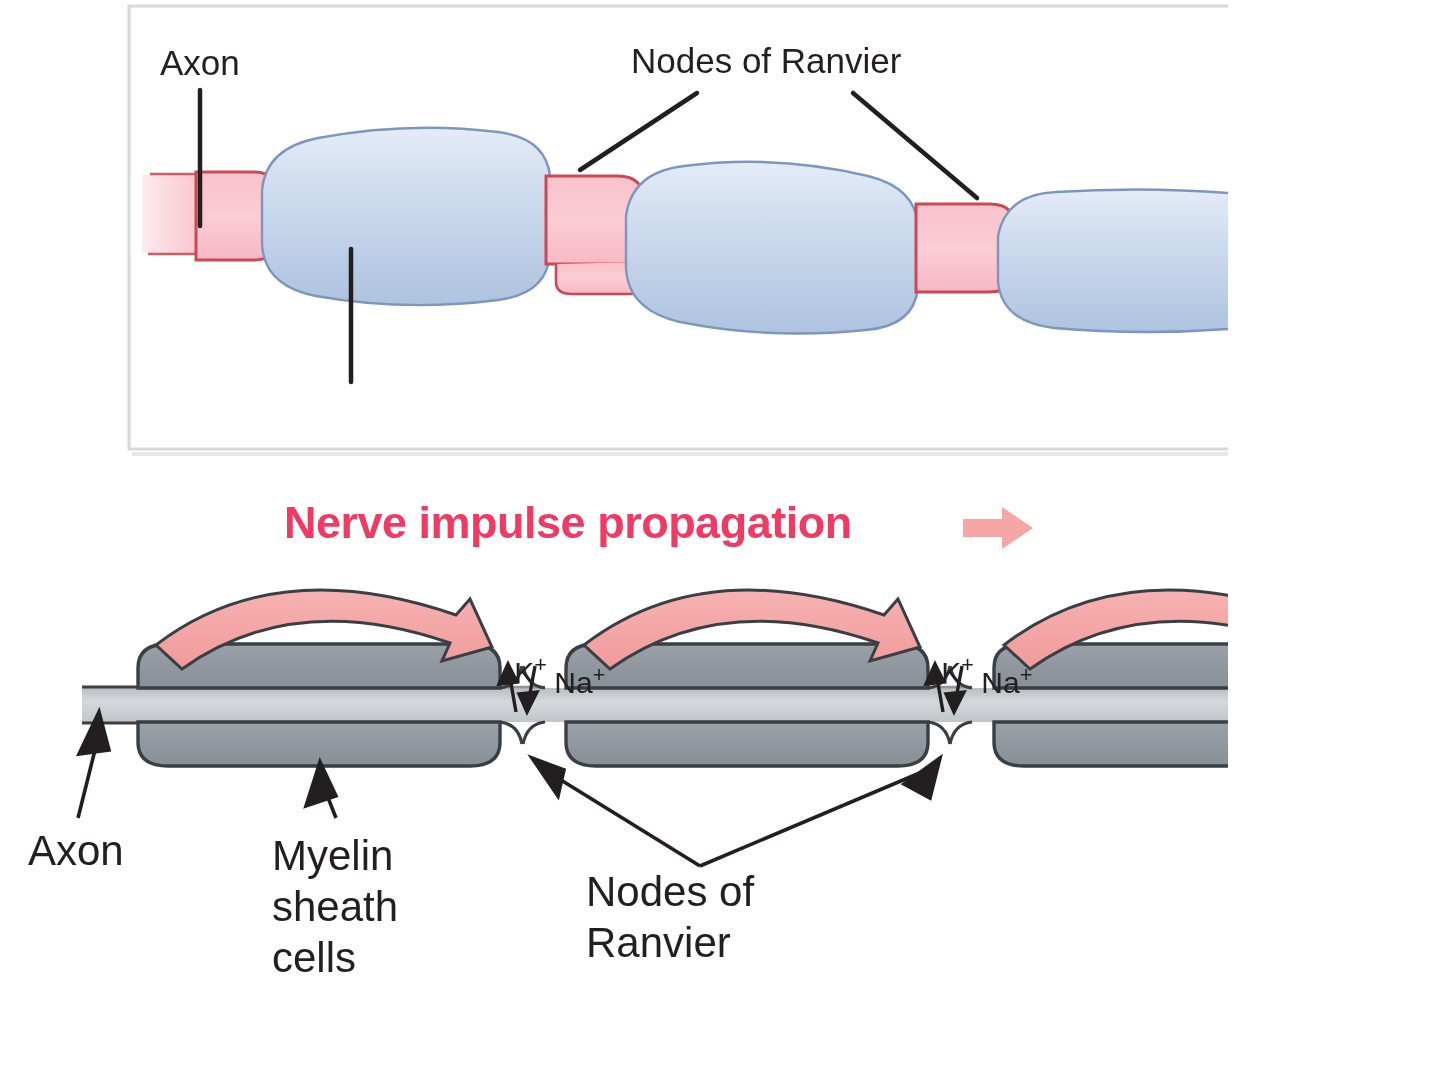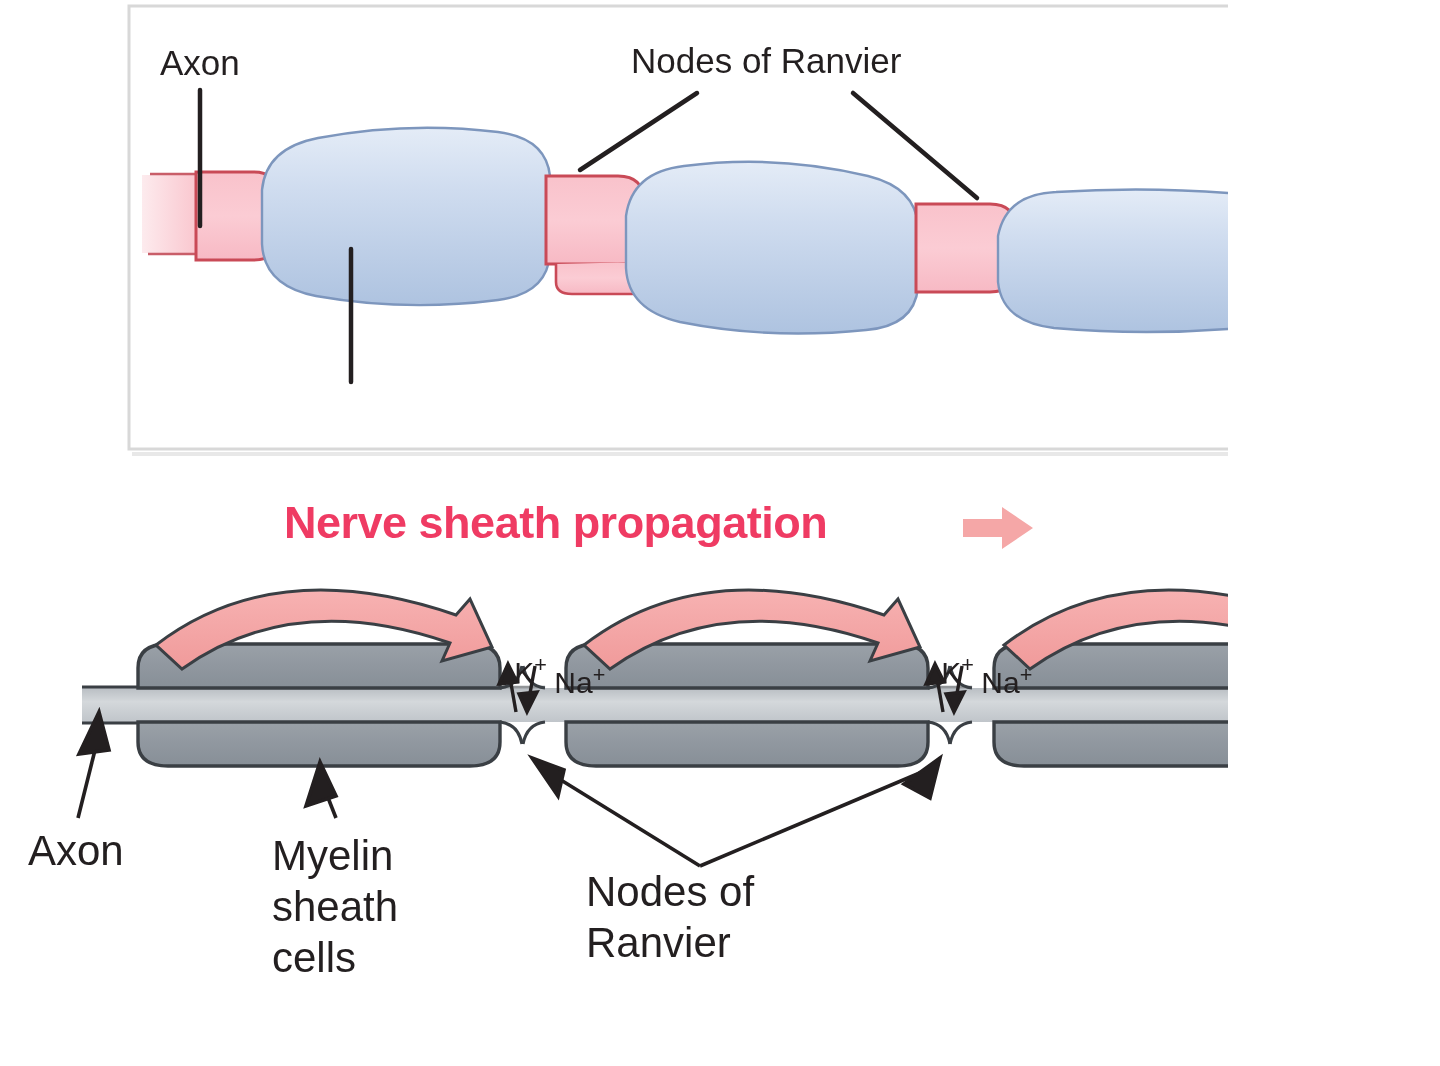--- a/index.html
+++ b/index.html
@@ -279,21 +279,21 @@
 
       <g>
         <line x1="700" y1="866" x2="548" y2="772"></line>
         <path d="M532,758 l26,38 l6,-26 Z"></path>
         <line x1="700" y1="866" x2="922" y2="772"></line>
         <path d="M940,758 l-36,26 l26,14 Z"></path>
       </g>
     </g>
   </svg>
 
-  <div id="impulse-title">Nerve sheath propagation</div>
+  <div id="impulse-title">Nerve impulse propagation</div>
 
   <div class="ion" id="ion-k-1">
     <span>K</span><sup>+</sup>
   </div>
   <div class="ion" id="ion-na-1">
     <span>Na</span><sup>+</sup>
   </div>
   <div class="ion" id="ion-k-2">
     <span>K</span><sup>+</sup>
   </div>

